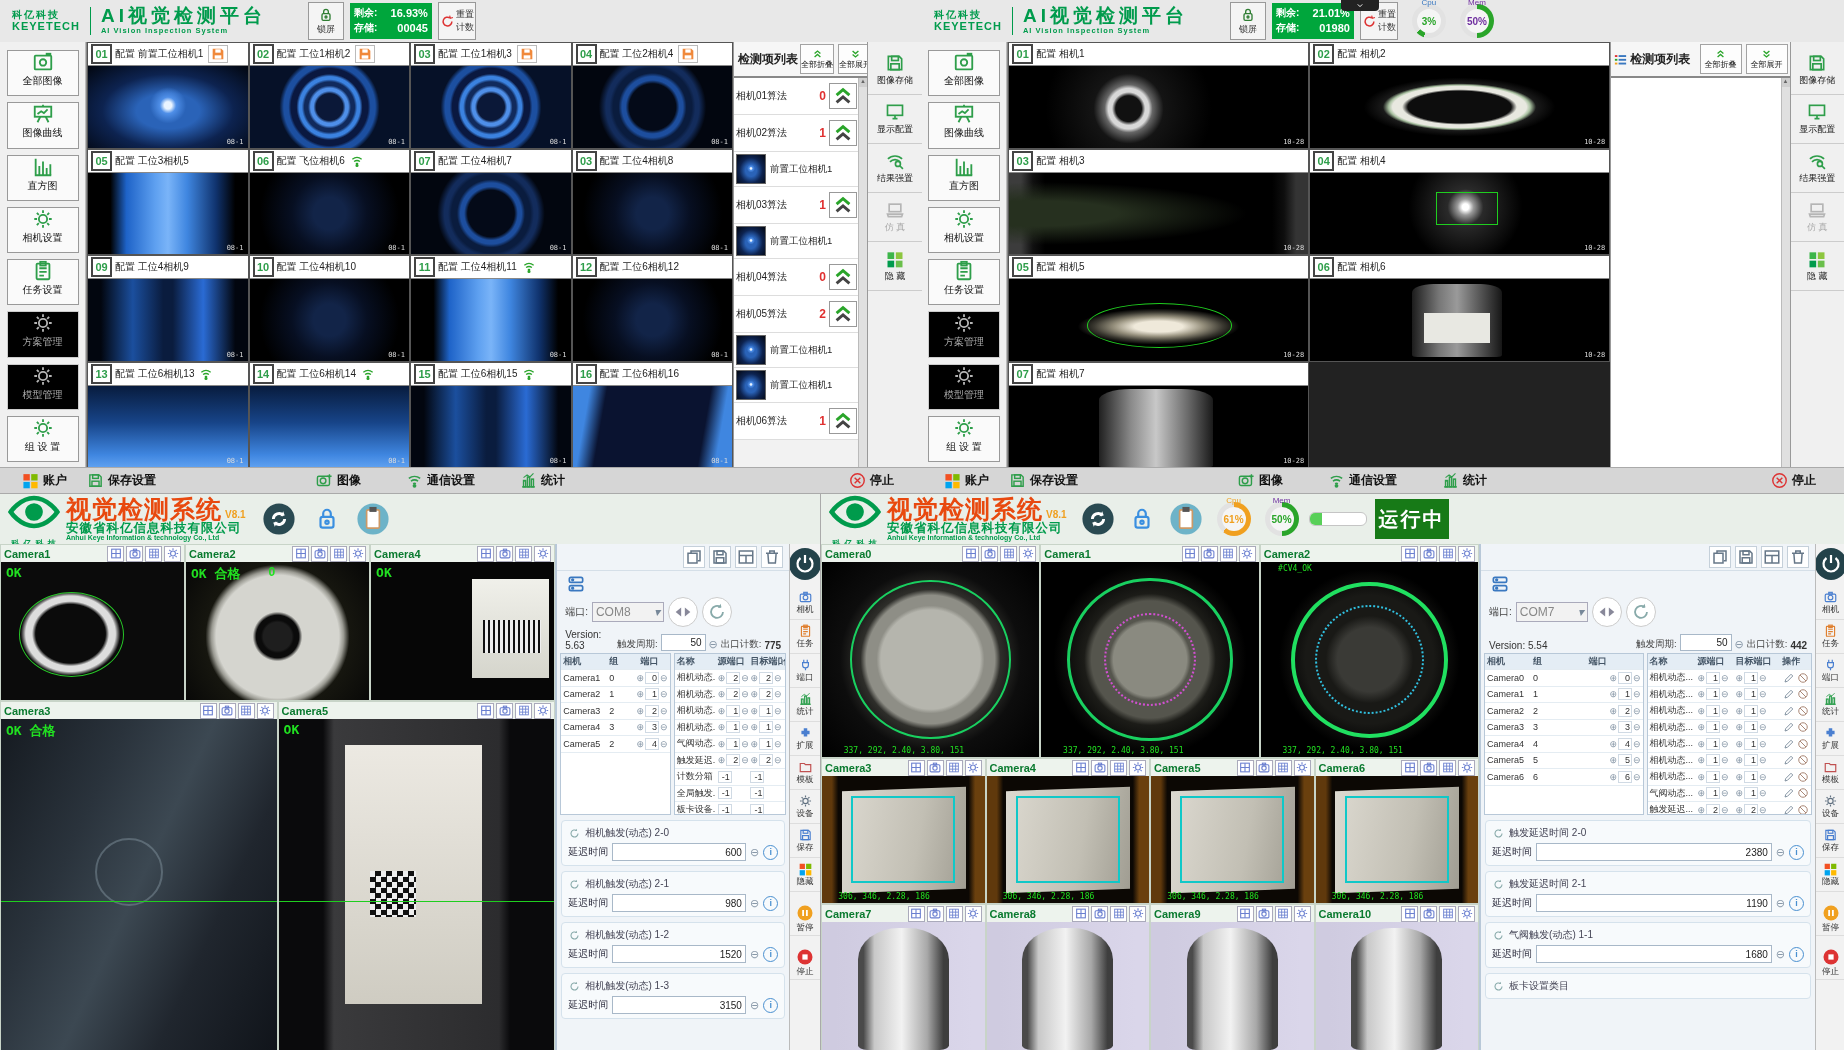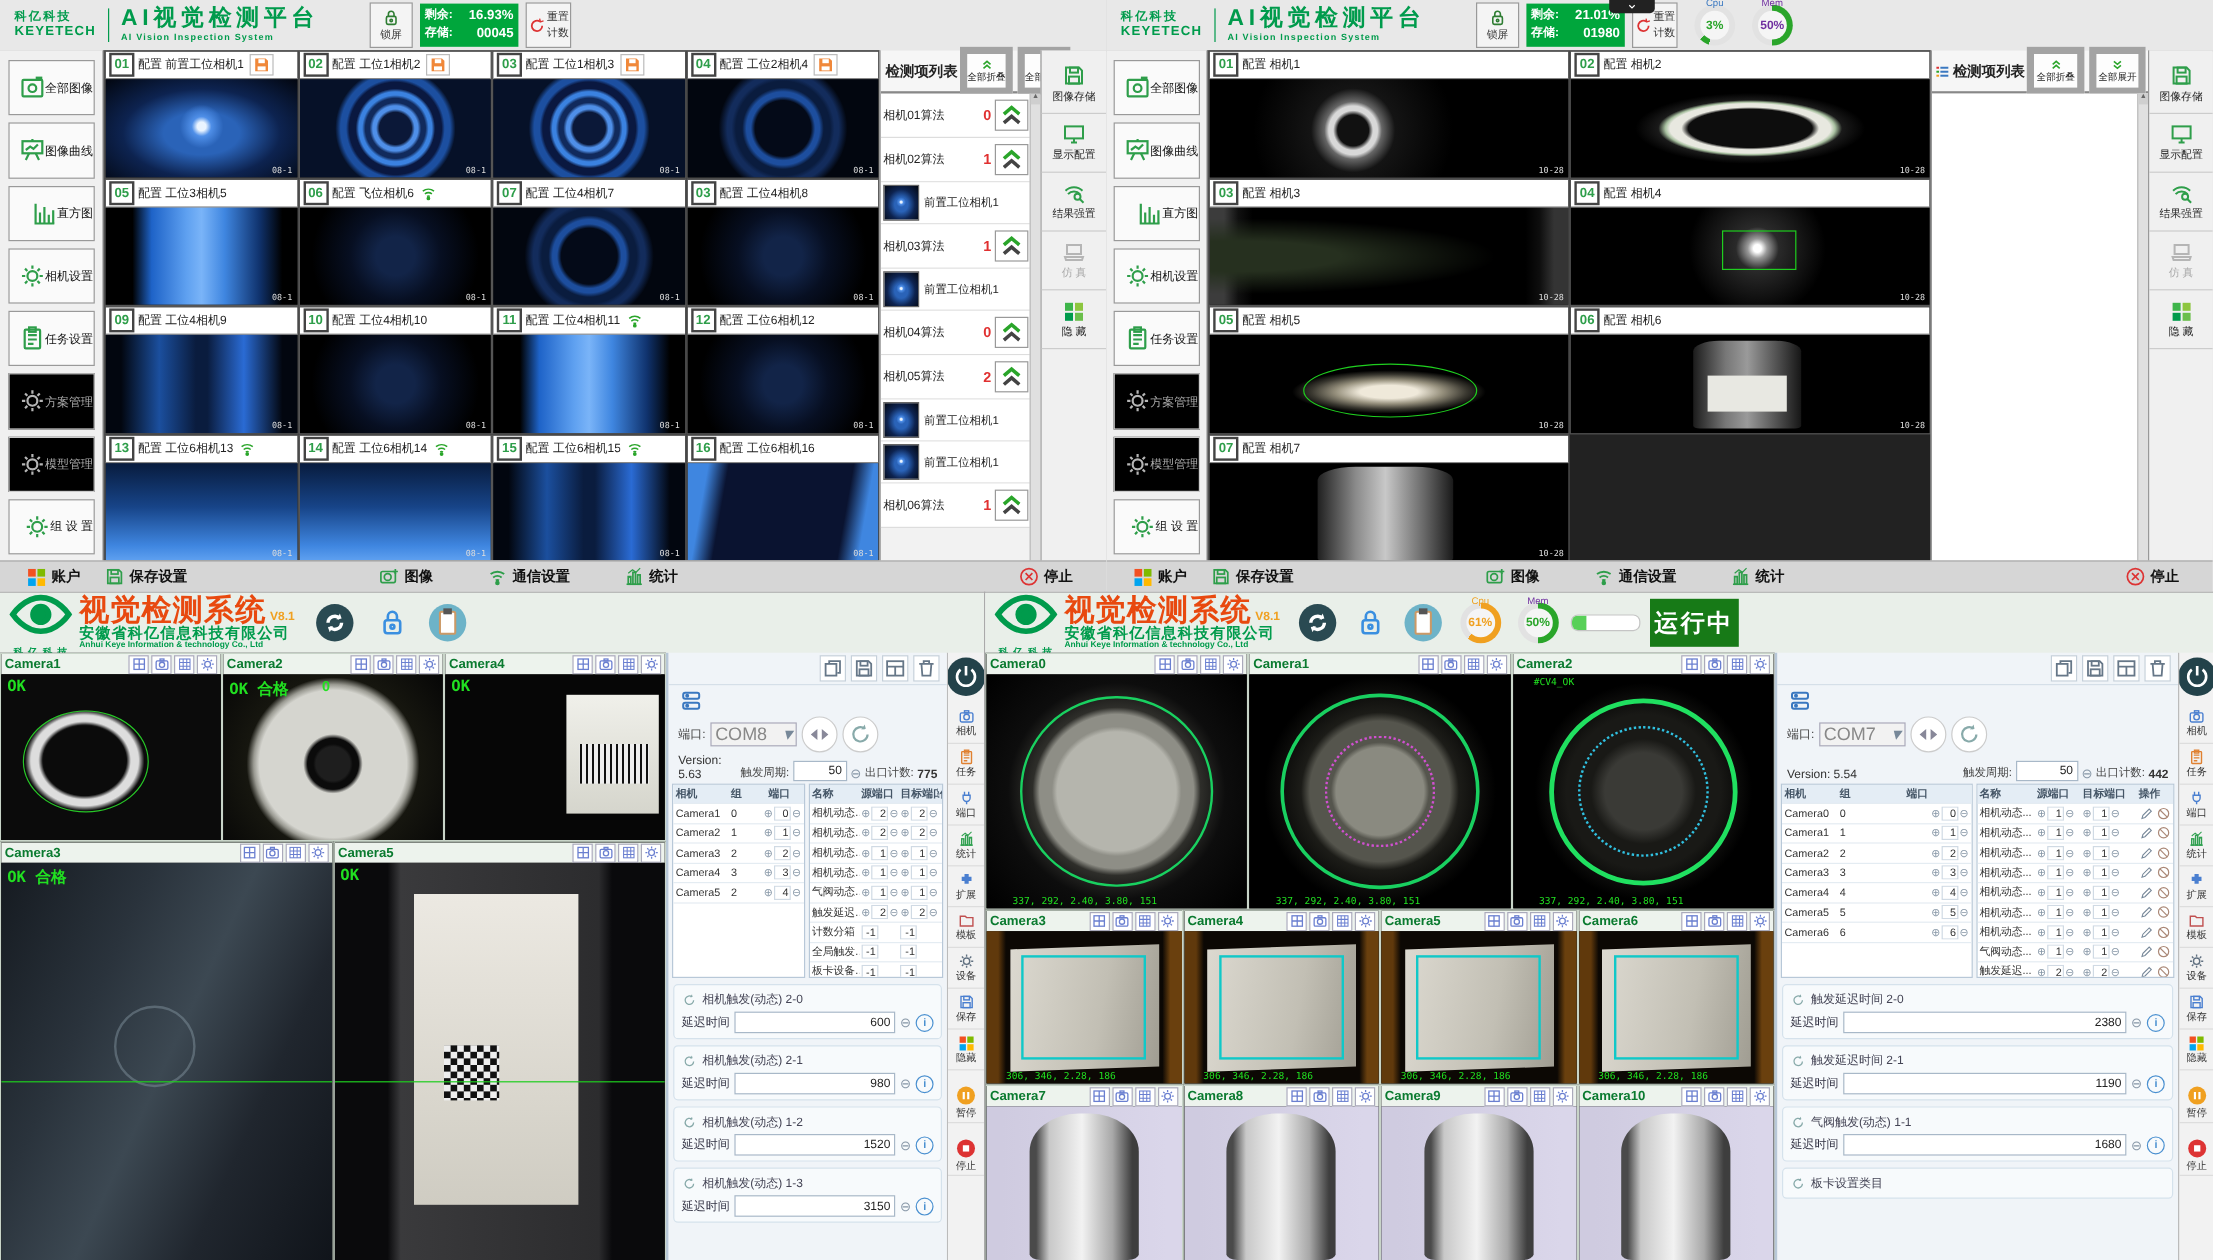--- a/index.html
+++ b/index.html
@@ -41,21 +41,21 @@
   .g-cpu61 .glab{color:#f0a020}
   .g-mem50b{background:conic-gradient(#2aa52a 0 50%,#e2e2e2 50%)} .g-mem50b .gval{color:#2aa52a}
   .g-mem50b .glab{color:#7030a0}
   .minitab{position:absolute;right:465px;top:0;width:38px;height:11px;background:#222;border-radius:0 0 4px 4px;
     display:flex;align-items:center;justify-content:center}
   .minitab svg{width:12px;height:9px}
   
   .tbody{position:absolute;top:42px;bottom:25px;left:0;right:0;display:flex}
   .sbar{width:85px;background:#f0f0f0;border-right:1px solid #bbb;display:flex;flex-direction:column;align-items:center;padding-top:8px}
   .sbtn{width:70px;height:50px;background:#fafafa;border:1px solid #999;margin-bottom:6px;
-    display:flex;flex-direction:row;align-items:center;justify-content:flex-end;color:#111}
+    display:flex;flex-direction:column;align-items:center;justify-content:flex-start;color:#111}
   .sbtn .ic{width:22px;height:22px;color:#2e9e4a}
   .sbtn .lb{font-size:10px;margin-top:1px}
   .sbtn.off{color:#aaa;border-color:#ccc;background:#000000}
   .sbtn.off .ic{color:#b5b5b5}
   .tgrid{flex:1;display:grid;background:#222;border-left:1px solid #888}
   .grid4{grid-template-columns:repeat(4,1fr);grid-template-rows:repeat(4,1fr)}
   .grid2{grid-template-columns:repeat(2,1fr);grid-template-rows:repeat(4,1fr)}
   .tile{display:flex;flex-direction:column;border:1px solid #555;overflow:hidden}
   .thd{height:22px;background:#fff;border-bottom:1px solid #888;display:flex;align-items:center;padding:0 3px;gap:3px}
   .tnum{min-width:17px;height:16px;border:2px solid #444;color:#2e9e4a;font-weight:bold;font-size:11px;
@@ -64,21 +64,21 @@
   .tsave{width:16px;height:16px;margin-left:2px;border:1px solid #bbb;padding:0 1px;background:#fff}
   .twifi{width:14px;height:14px;color:#2aa52a;margin-left:2px}
   .timg{flex:1;position:relative;background:#000}
   .code{position:absolute;right:4px;bottom:2px;color:#ddd;font-size:7px;font-family:"DejaVu Sans Mono",monospace}
   
   .dpanel{background:#f2f2f2;border-left:1px solid #999;display:flex;flex-direction:column}
   .dpw133{width:133px}.dpw180{width:180px}
   .dphd{height:34px;display:flex;align-items:center;border-bottom:2px solid #888;background:#f6f6f6;padding:0 2px;gap:2px}
   .dphd .ic{width:15px;height:15px}
   .dptitle{font-size:12px;font-weight:bold;white-space:nowrap}
-  .foldbtn{margin-left:auto;width:40px;height:28px;background:#fdfdfd;border:6px solid #a3a3a3;
+  .foldbtn{margin-left:auto;width:40px;height:28px;background:#fdfdfd;border:1px solid #a3a3a3;
     display:flex;flex-direction:column;align-items:center;justify-content:center}
   .foldbtn+.foldbtn{margin-left:2px}
   .foldbtn .ic{width:13px;height:10px}
   .foldbtn .lb{font-size:8px;white-space:nowrap}
   .dlist{flex:1;overflow:hidden;position:relative;padding-right:8px}
   .dscroll{position:absolute;right:0;top:0;bottom:0;width:8px;background:#e0e0e0;border-left:1px solid #bbb}
   .dscroll::before{content:'▲';position:absolute;top:0;left:0;right:0;height:9px;font-size:6px;color:#666;text-align:center;background:#cfcfcf}
   .dalgo{height:36px;background:#fff;border-bottom:1px solid #ddd;display:flex;align-items:center;padding:0 2px}
   .dlab{font-size:10px}
   .dcount{margin-left:auto;color:#e03030;font-weight:bold;font-size:12px}
@@ -136,21 +136,21 @@
   .ovline{position:absolute;left:0;right:0;top:55%;height:1px;background:#1fce1f;z-index:2}
   
   .setp{background:#f0f4f8;border-left:2px solid #b8c8d8;display:flex;flex-direction:column;position:relative}
   .sw232{width:232px}.sw335{width:335px}
   .settop{height:26px;display:flex;align-items:center;justify-content:flex-end;gap:4px;padding:0 6px;border-bottom:1px solid #d5dfe8}
   .stico{width:18px;height:18px;border:1px solid #c5d0da;background:#fff;padding:1px}
   .devrow{height:26px;display:flex;align-items:center;padding:0 8px}
   .devico{width:22px;height:20px}
   .portrow{height:30px;display:flex;align-items:center;gap:4px;padding:0 8px}
   .plab{font-size:10px;color:#444}
-  .selbox{width:64px;height:18px;background:#f2f2f2;border:1px solid #aab;color:#888;font-size:15px;
+  .selbox{width:64px;height:18px;background:#f2f2f2;border:1px solid #aab;color:#888;font-size:12px;
     display:flex;align-items:center;justify-content:space-between;padding:0 3px}
   .caret::before{content:"▾";color:#789}
   .rbtn{width:22px;height:22px;border:1px solid #ccc;border-radius:50%;background:#fff;padding:3px}
   .verrow{height:24px;display:flex;align-items:flex-end;gap:3px;padding:0 8px;font-size:10px}
   .vtext{color:#333;margin-right:auto}
   .tlab2{color:#444;font-size:9.5px;white-space:nowrap}
   .inbox{background:#fff;border:1px solid #a8b8c8;height:15px;display:inline-flex;align-items:center;
     justify-content:flex-end;padding:0 3px;font-size:10px;color:#222}
   .tin{width:44px}
   .mini{color:#8898a8;font-size:11px}

